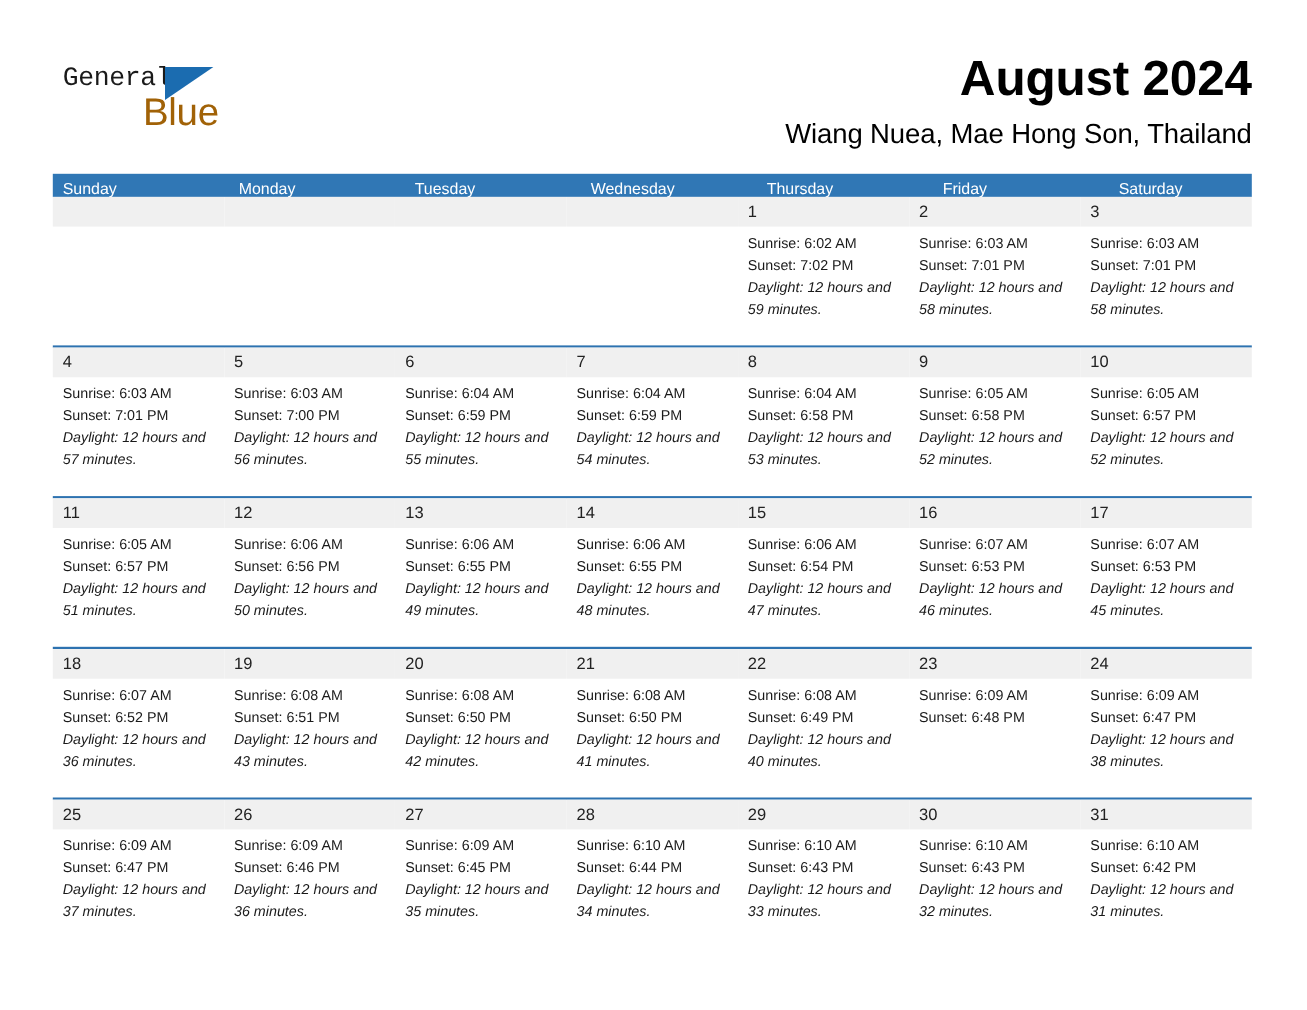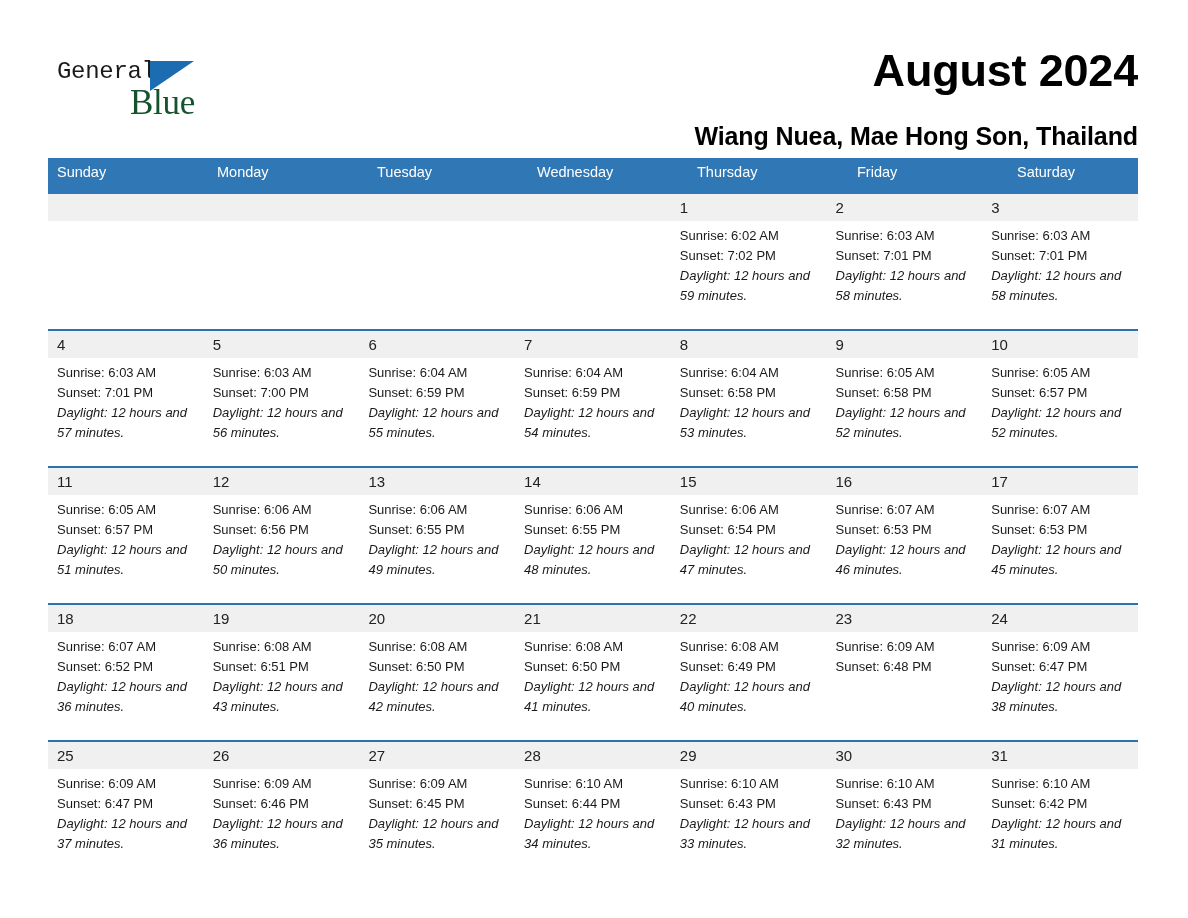--- a/index.html
+++ b/index.html
@@ -56,60 +56,60 @@
     height: 0;
     border-left: 44px solid #1b6cb0;
     border-bottom: 30px solid transparent;
   }
   .logo-blue {
     position: absolute;
     left: 73px;
     top: 31px;
     font-size: 35px;
     line-height: 40px;
-    color: #14532d;
+    color: #a16207;
     letter-spacing: -0.3px;
-    font-family: Liberation Serif, serif;
+    font-family: Liberation Sans, sans-serif;
   }
 
   .title-block {
     position: absolute;
     right: 50px;
     top: 44px;
     text-align: right;
   }
   .month-title {
     font-size: 45px;
     line-height: 54px;
     color: #000000;
     font-weight: bold;
     letter-spacing: -0.2px;
     margin: 0;
   }
   .location-title {
     font-size: 25px;
     line-height: 32px;
     color: #000000;
-    font-weight: bold;
-    margin: 22px 0 0 0;
+    font-weight: normal;
+    margin: 8px 0 0 0;
     letter-spacing: -0.1px;
   }
 
   
   .calendar {
     position: absolute;
     left: 48px;
     top: 158px;
     width: 1090px;
   }
 
   .weekday-row {
     display: flex;
     width: 1090px;
-    height: 36px;
+    height: 21px;
     background: #3077b5;
     gap: 30px;
   }
   .weekday-cell {
     width: 155.714px;
     height: 28px;
     box-sizing: border-box;
     padding: 4px 0 0 9px;
     color: #ffffff;
     font-size: 14.5px;

